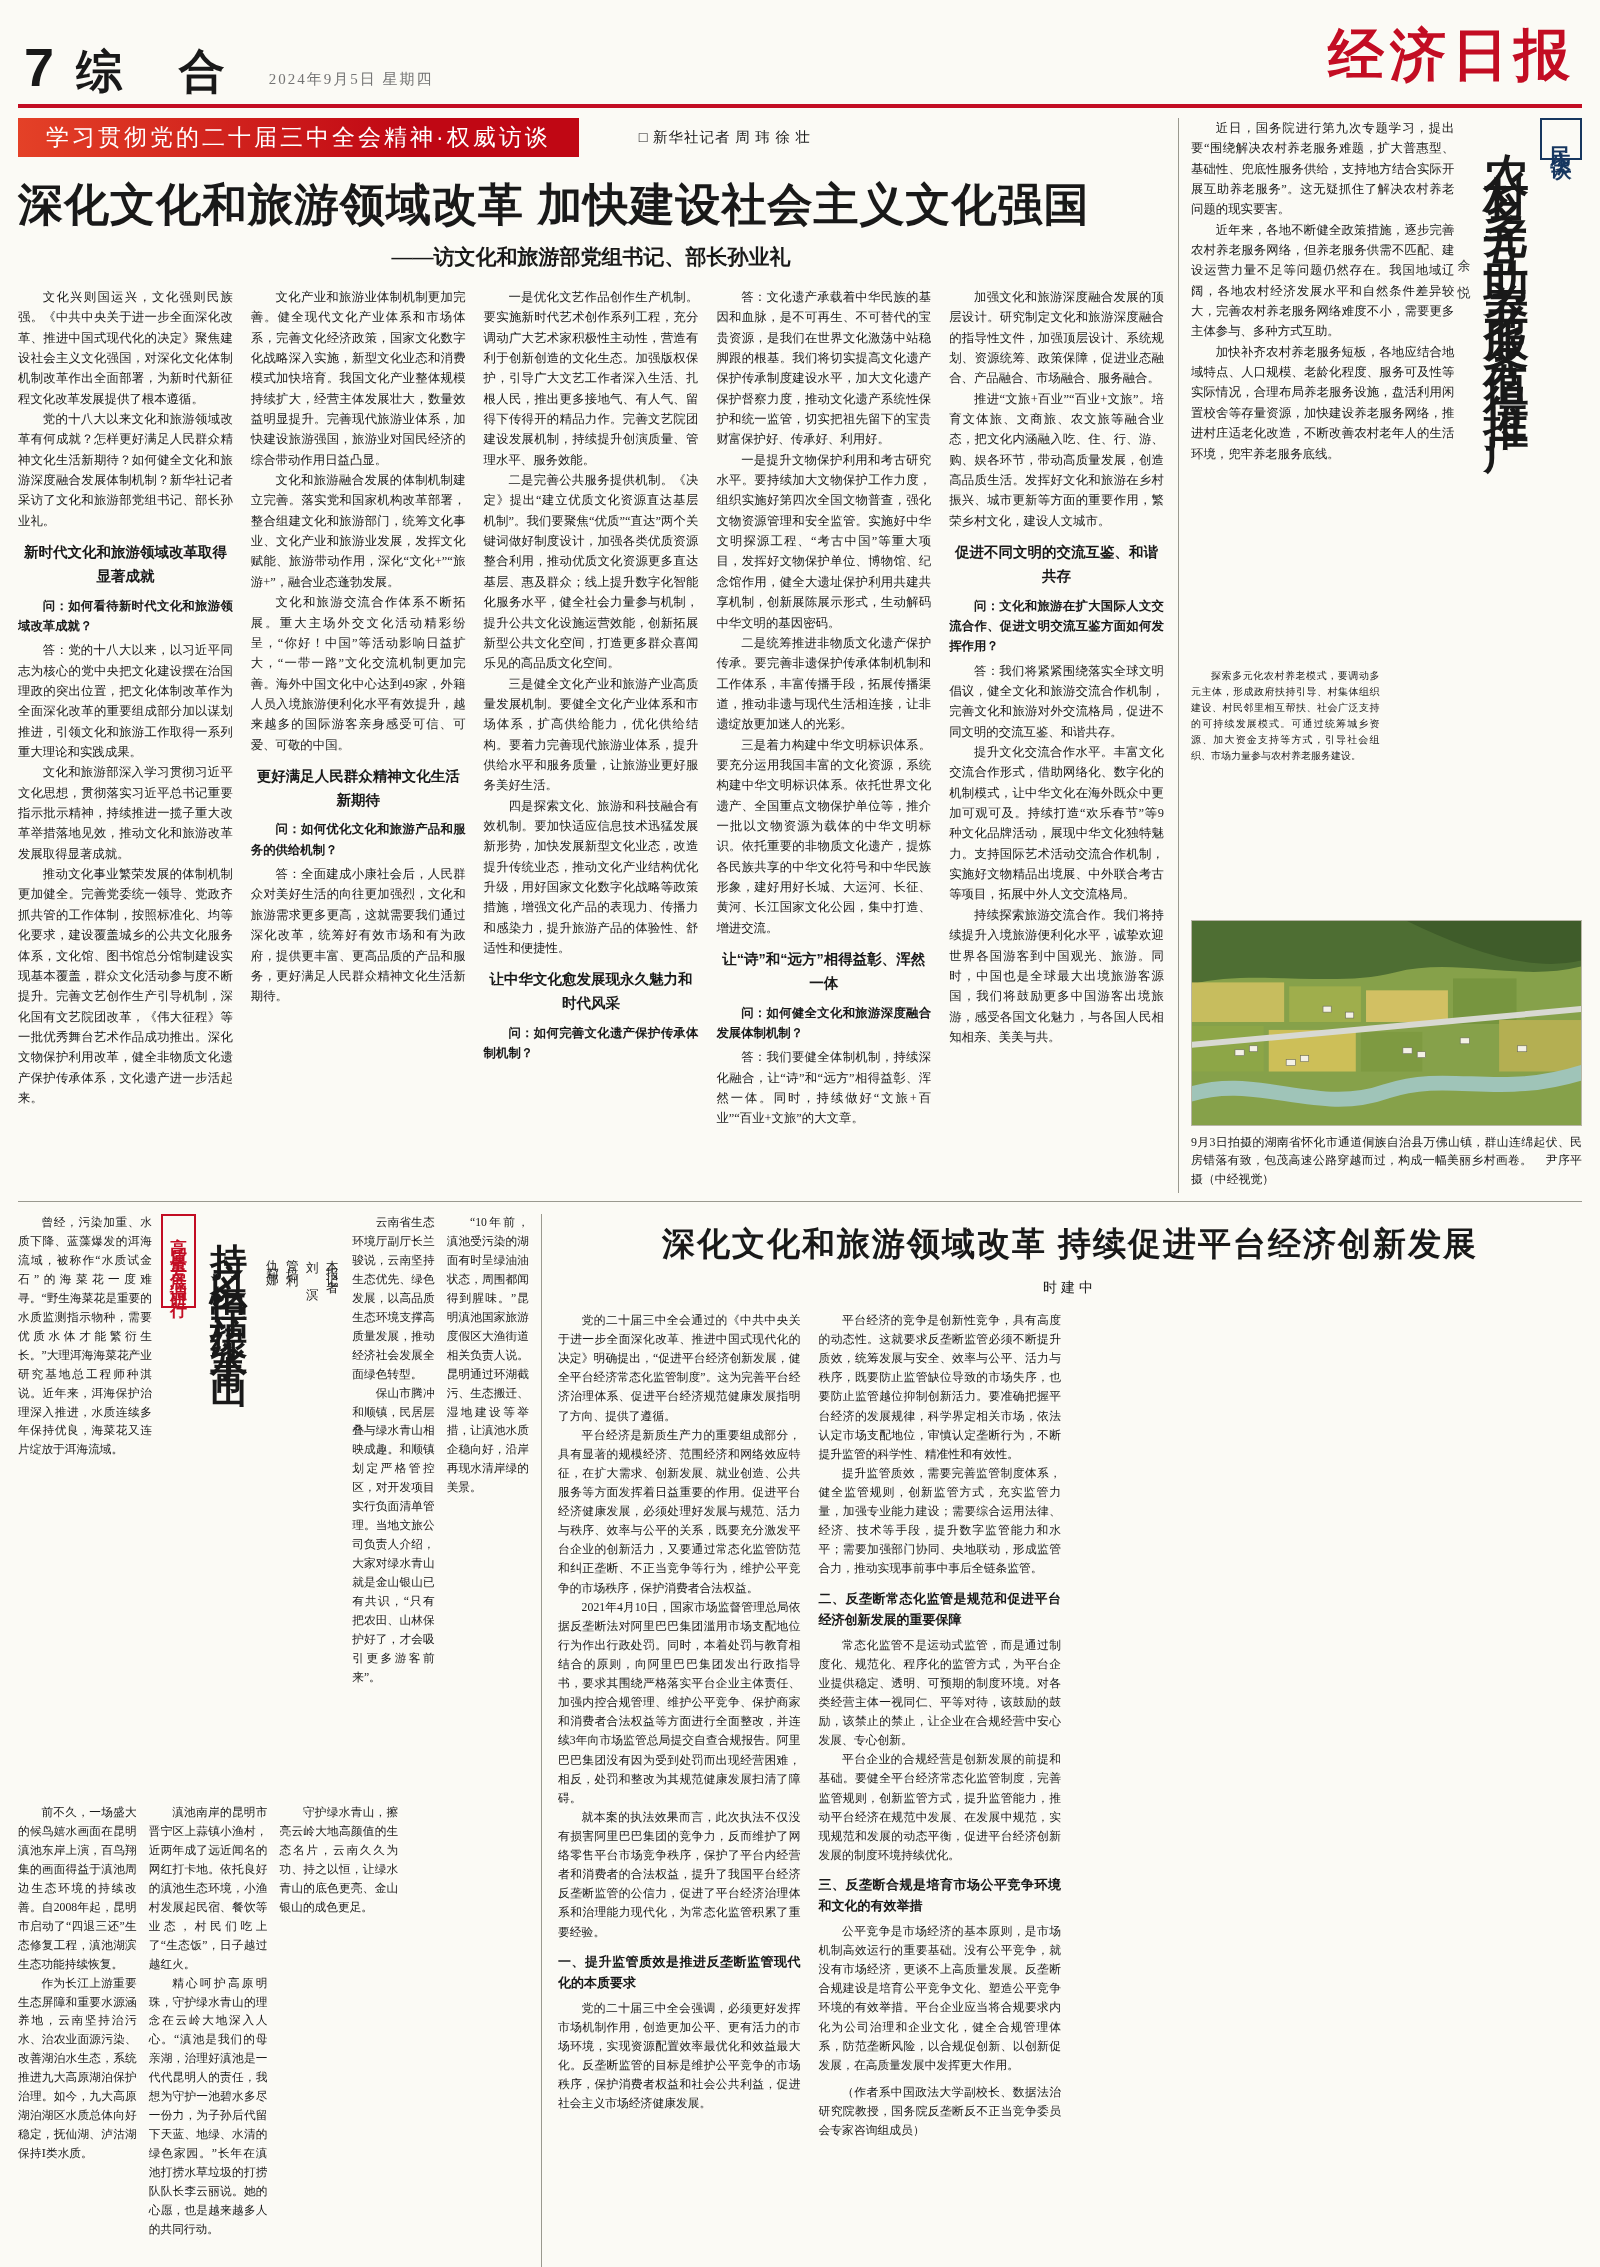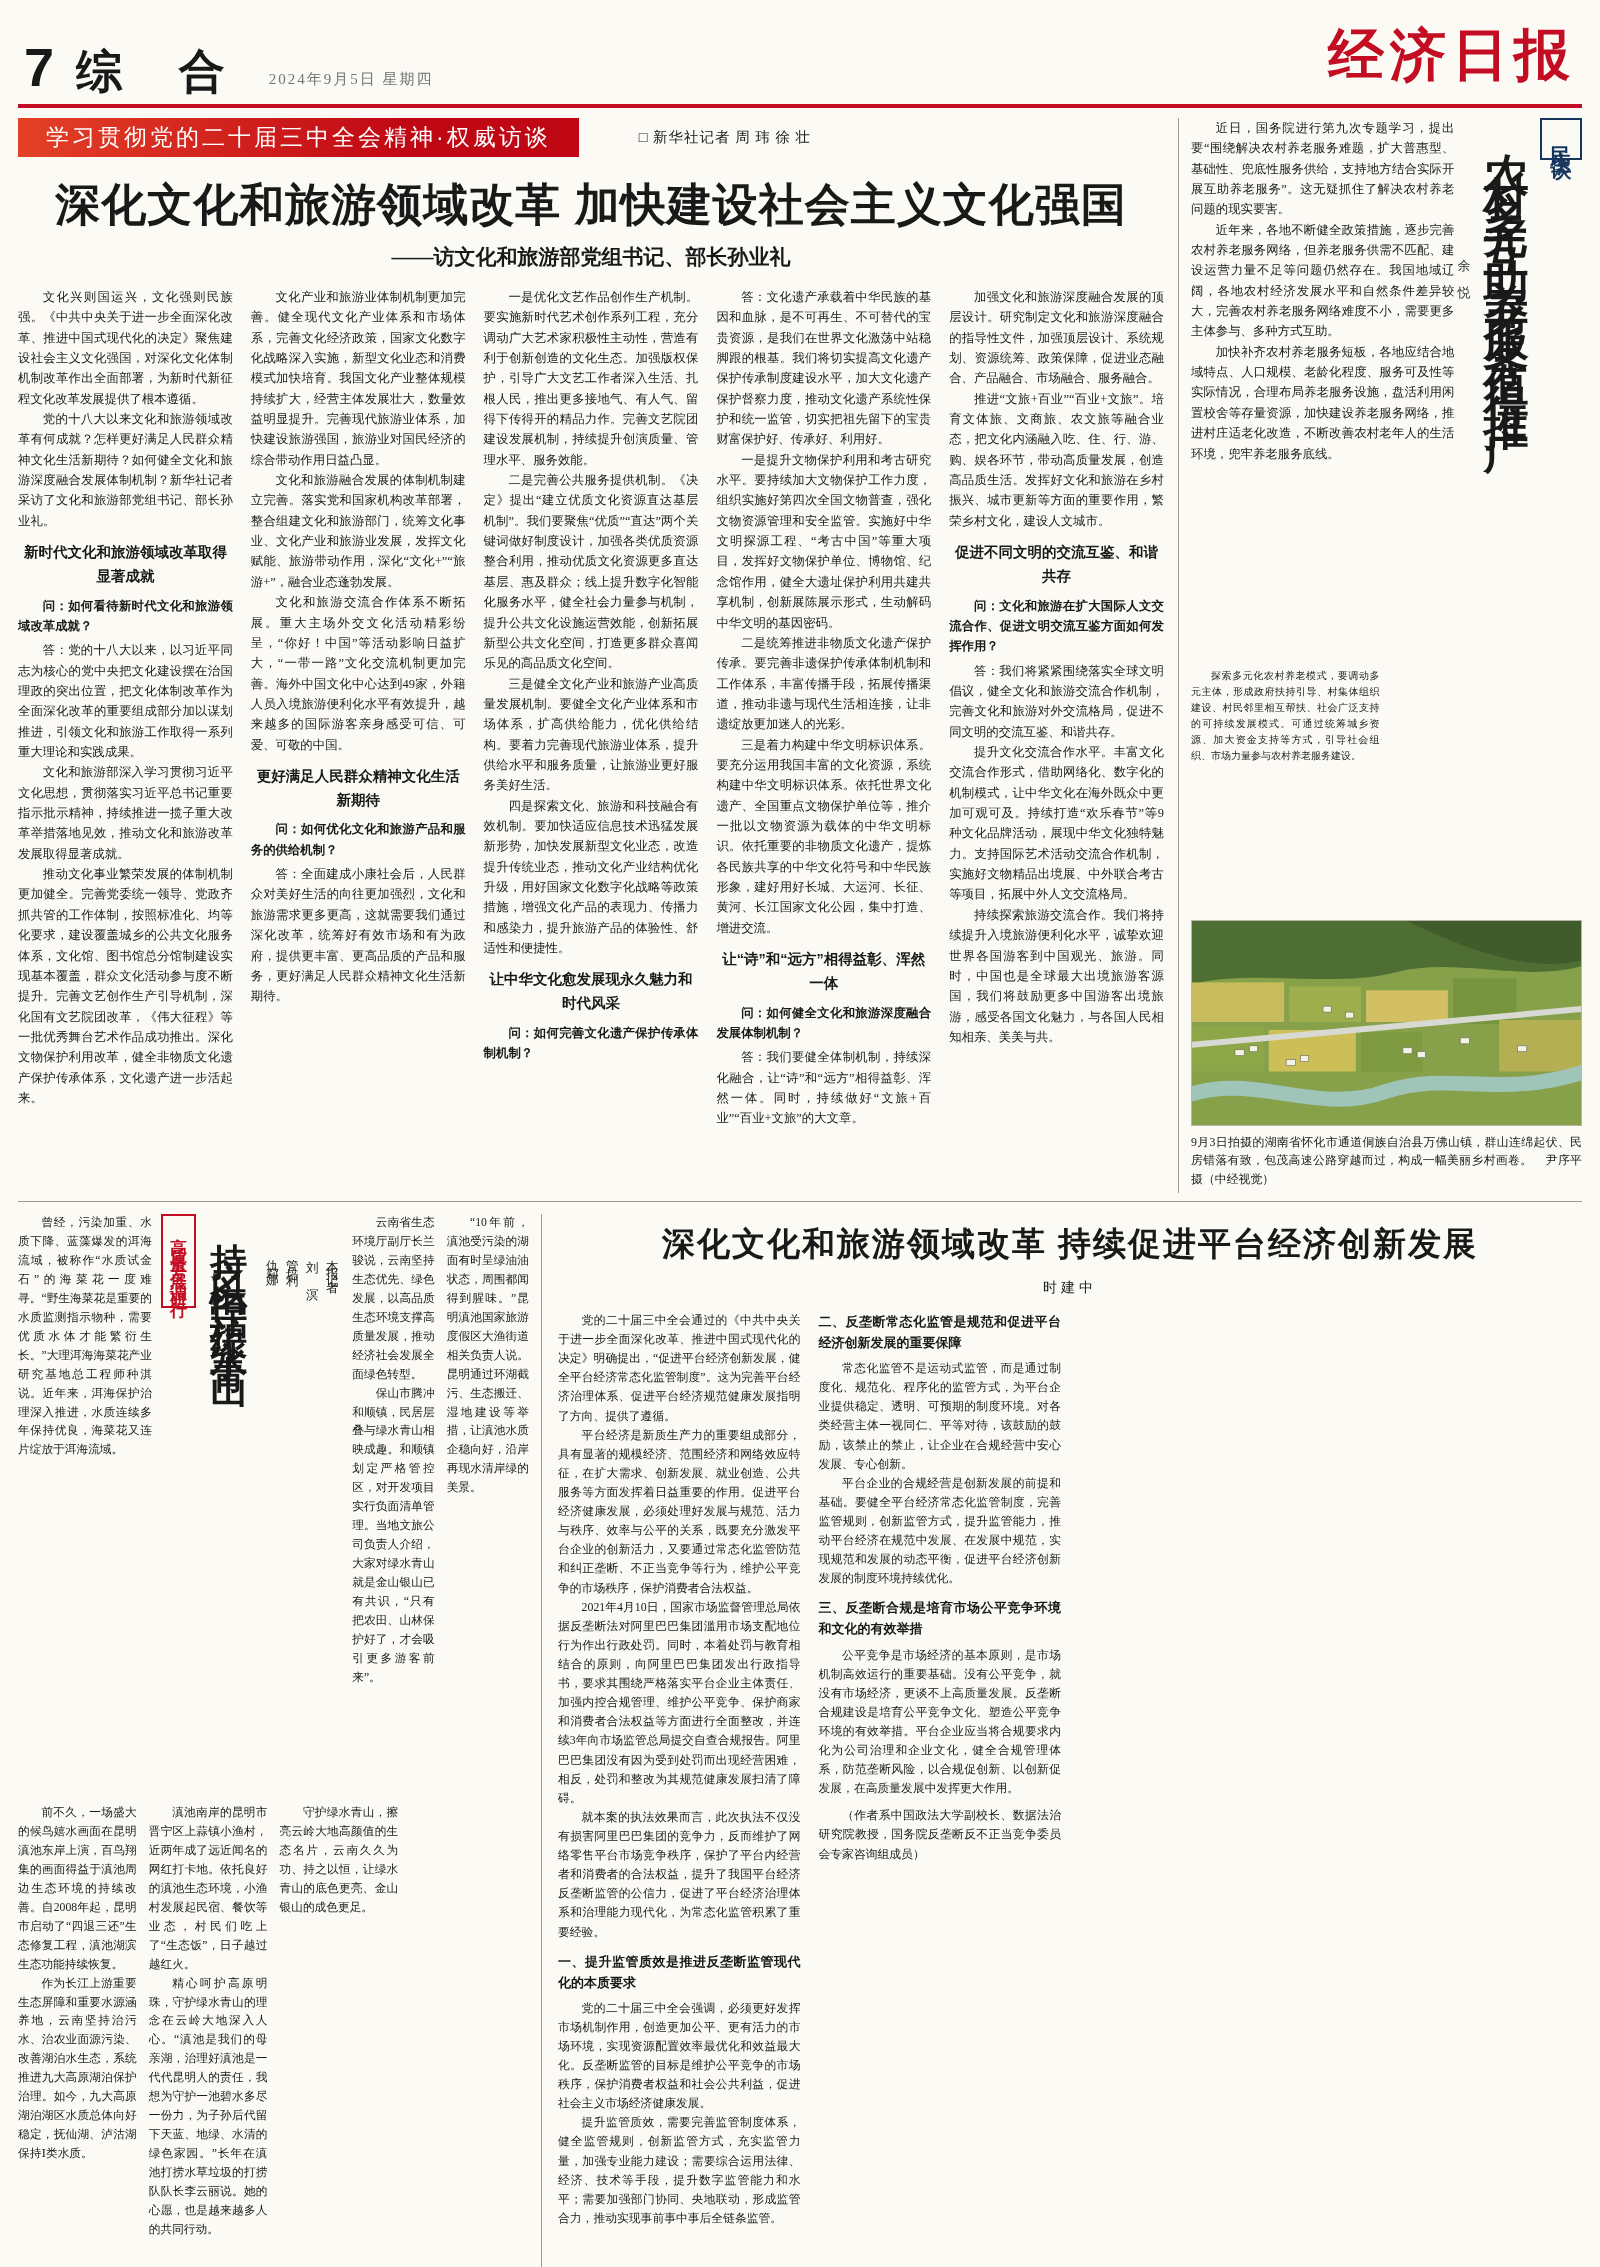--- a/index.html
+++ b/index.html
@@ -20,21 +20,21 @@
     font-family:"DejaVu Serif","Liberation Serif",serif; }
   
   .content-top{ display:flex; margin-top:10px; height:1075px; }
   .main-article{ flex:1; padding-right:14px; min-width:0; }
   .banner-row{ display:flex; align-items:center; gap:60px; margin-bottom:4px; }
   .banner{ background:linear-gradient(90deg,#e44127,#c00714 70%); color:#fff;
     font-family:"Liberation Sans",sans-serif; font-weight:normal; font-size:23px;
     letter-spacing:3px; padding:4px 28px; white-space:nowrap; }
   .reporter{ font-size:14.5px; letter-spacing:1px; }
   .headline{ font-family:"Liberation Sans",sans-serif; font-size:45px; font-weight:900;
-    text-align:center; letter-spacing:1px; margin:18px 0 8px; }
+    letter-spacing:1px; margin:18px 0 8px; }
   .subhead{ text-align:center; font-size:21px; margin-bottom:16px; font-weight:600; }
   .main-body{ column-count:5; column-gap:18px; column-fill:auto; height:878px; overflow:hidden;
     font-size:12.4px; line-height:1.64; text-align:justify; }
   .blk{ break-inside:avoid-column; }
   .blk-p{ text-indent:2em; }
   .blk-q{ text-indent:2em; font-weight:bold; margin:4px 0; }
   .blk-h{ text-align:center; font-weight:bold; font-size:14.5px; margin:10px 0 7px;
     font-family:"Liberation Sans",sans-serif; }
   .blk-sig{ text-indent:2em; margin-top:8px; }
   
@@ -227,20 +227,21 @@
     <section class="br">
       <h2 class="br-headline">深化文化和旅游领域改革 持续促进平台经济创新发展</h2>
       <div class="br-byline">时建中</div>
       <div class="br-body">
           <p class="blk blk-p">党的二十届三中全会通过的《中共中央关于进一步全面深化改革、推进中国式现代化的决定》明确提出，“促进平台经济创新发展，健全平台经济常态化监管制度”。这为完善平台经济治理体系、促进平台经济规范健康发展指明了方向、提供了遵循。</p>
           <p class="blk blk-p">平台经济是新质生产力的重要组成部分，具有显著的规模经济、范围经济和网络效应特征，在扩大需求、创新发展、就业创造、公共服务等方面发挥着日益重要的作用。促进平台经济健康发展，必须处理好发展与规范、活力与秩序、效率与公平的关系，既要充分激发平台企业的创新活力，又要通过常态化监管防范和纠正垄断、不正当竞争等行为，维护公平竞争的市场秩序，保护消费者合法权益。</p>
           <p class="blk blk-p">2021年4月10日，国家市场监督管理总局依据反垄断法对阿里巴巴集团滥用市场支配地位行为作出行政处罚。同时，本着处罚与教育相结合的原则，向阿里巴巴集团发出行政指导书，要求其围绕严格落实平台企业主体责任、加强内控合规管理、维护公平竞争、保护商家和消费者合法权益等方面进行全面整改，并连续3年向市场监管总局提交自查合规报告。阿里巴巴集团没有因为受到处罚而出现经营困难，相反，处罚和整改为其规范健康发展扫清了障碍。</p>
           <p class="blk blk-p">就本案的执法效果而言，此次执法不仅没有损害阿里巴巴集团的竞争力，反而维护了网络零售平台市场竞争秩序，保护了平台内经营者和消费者的合法权益，提升了我国平台经济反垄断监管的公信力，促进了平台经济治理体系和治理能力现代化，为常态化监管积累了重要经验。</p>
           <h4 class="blk blk-h">一、提升监管质效是推进反垄断监管现代化的本质要求</h4>
           <p class="blk blk-p">党的二十届三中全会强调，必须更好发挥市场机制作用，创造更加公平、更有活力的市场环境，实现资源配置效率最优化和效益最大化。反垄断监管的目标是维护公平竞争的市场秩序，保护消费者权益和社会公共利益，促进社会主义市场经济健康发展。</p>
+          <p class="blk blk-p">平台经济的竞争是创新性竞争，具有高度的动态性。这就要求反垄断监管必须不断提升质效，统筹发展与安全、效率与公平、活力与秩序，既要防止监管缺位导致的市场失序，也要防止监管越位抑制创新活力。要准确把握平台经济的发展规律，科学界定相关市场，依法认定市场支配地位，审慎认定垄断行为，不断提升监管的科学性、精准性和有效性。</p>
           <p class="blk blk-p">提升监管质效，需要完善监管制度体系，健全监管规则，创新监管方式，充实监管力量，加强专业能力建设；需要综合运用法律、经济、技术等手段，提升数字监管能力和水平；需要加强部门协同、央地联动，形成监管合力，推动实现事前事中事后全链条监管。</p>
           <h4 class="blk blk-h">二、反垄断常态化监管是规范和促进平台经济创新发展的重要保障</h4>
           <p class="blk blk-p">常态化监管不是运动式监管，而是通过制度化、规范化、程序化的监管方式，为平台企业提供稳定、透明、可预期的制度环境。对各类经营主体一视同仁、平等对待，该鼓励的鼓励，该禁止的禁止，让企业在合规经营中安心发展、专心创新。</p>
           <p class="blk blk-p">平台企业的合规经营是创新发展的前提和基础。要健全平台经济常态化监管制度，完善监管规则，创新监管方式，提升监管能力，推动平台经济在规范中发展、在发展中规范，实现规范和发展的动态平衡，促进平台经济创新发展的制度环境持续优化。</p>
           <h4 class="blk blk-h">三、反垄断合规是培育市场公平竞争环境和文化的有效举措</h4>
           <p class="blk blk-p">公平竞争是市场经济的基本原则，是市场机制高效运行的重要基础。没有公平竞争，就没有市场经济，更谈不上高质量发展。反垄断合规建设是培育公平竞争文化、塑造公平竞争环境的有效举措。平台企业应当将合规要求内化为公司治理和企业文化，健全合规管理体系，防范垄断风险，以合规促创新、以创新促发展，在高质量发展中发挥更大作用。</p>
           <p class="blk blk-sig">（作者系中国政法大学副校长、数据法治研究院教授，国务院反垄断反不正当竞争委员会专家咨询组成员）</p>
         </div>
     </section>
   </div>

